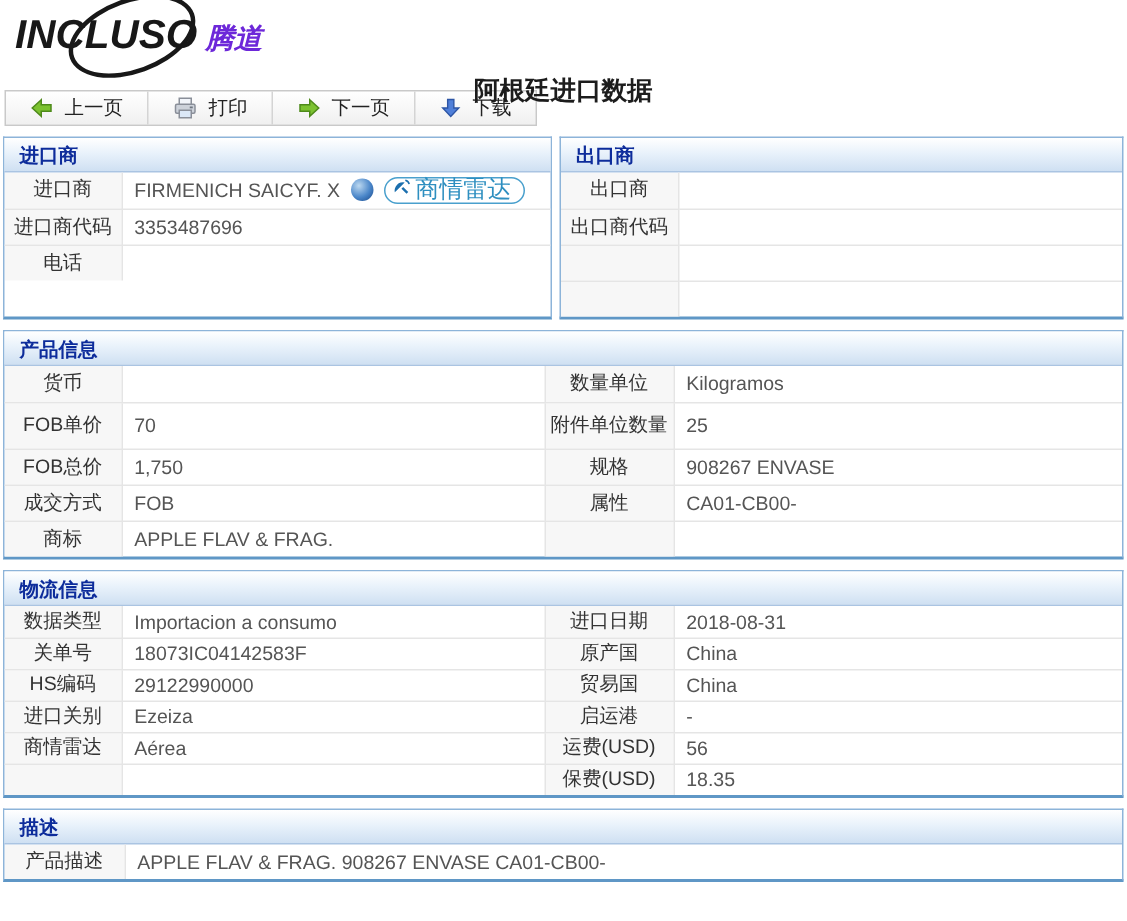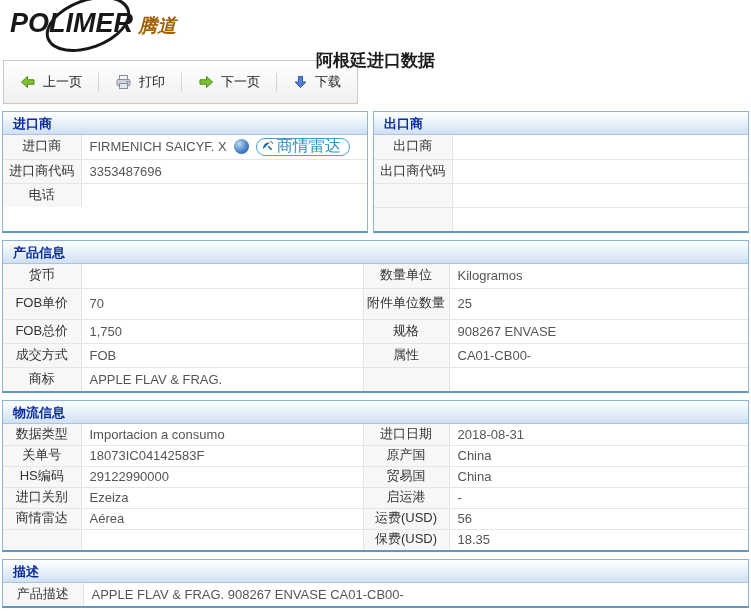--- a/index.html
+++ b/index.html
@@ -4,31 +4,31 @@
 <style>
   * { box-sizing: border-box; margin: 0; padding: 0; }
   html, body { width: 751px; height: 614px; background: #fff; overflow: hidden;
     font-family: "Liberation Sans", "DejaVu Sans", sans-serif; font-size: 12px; }
 
   
   .top { position: relative; height: 56px; }
   .logo { position: absolute; left: 10px; top: 8px; width: 190px; height: 44px; }
   .logo-main { font-style: italic; font-weight: bold; font-size: 27px; letter-spacing: 0px;
     color: #181818; position: relative; z-index: 2; }
-  .logo-cn { font-style: italic; font-size: 19px; font-weight: bold; color: #a16207;
+  .logo-cn { font-style: italic; font-size: 19px; font-weight: bold; color: #6d28d9;
     position: relative; z-index: 2; margin-left: 2px; }
   .logo-ellipse { position: absolute; left: 34px; top: -9px; width: 88px; height: 50px;
     border: 3px solid #181818; border-radius: 50%; transform: rotate(-20deg); z-index: 1;
     pointer-events: none; }
   .page-title { position: absolute; left: 0; right: 0; top: 12px; text-align: center;
     font-size: 17px; font-weight: bold; color: #1c1c1c; margin-top: 37px; }
 
   
   .toolbar { margin: 4px 0 7px 3px; display: inline-flex; border: 1px solid #c9c9c9;
-    background: linear-gradient(to bottom, #ffffff, #f0f0f0); height: 44px; align-items: center; }
+    background: linear-gradient(to bottom, #ffffff, #f0f0f0); height: 24px; }
   .tb-btn { display: flex; align-items: center; gap: 7px; padding: 0 16px;
     border-right: 1px solid #d4d4d4; cursor: pointer; font-size: 13px; color: #222; }
   .tb-btn:last-child { border-right: none; }
   .tb-btn svg { display: block; }
 
   
   .content { padding: 0 2px; }
   .row2 { display: flex; gap: 5px; }
   .panel { border: 1px solid #8db4d9; border-bottom: 2px solid #5f97c6; background: #fff;
     margin-bottom: 7px; }
@@ -54,21 +54,21 @@
   .badge { display: inline-flex; align-items: center; gap: 3px; height: 18px;
     border: 1px solid #4aa0cd; border-radius: 10px; padding: 0 8px 0 5px;
     color: #2e8fc0; font-size: 16px; background: #fff; cursor: pointer; flex: 0 0 auto; }
 </style>
 </head>
 <body>
 
 <div class="top">
   <div class="logo">
     <span class="logo-ellipse"></span>
-    <span class="logo-main">POLIMER</span>
+    <span class="logo-main">INCLUSO</span>
     <span class="logo-cn">腾道</span>
   </div>
   <div class="page-title">阿根廷进口数据</div>
 </div>
 
 <div style="padding-left:0px;">
 <div class="toolbar">
   <div class="tb-btn">
     <span>
       <svg width="16" height="16" viewBox="0 0 16 16">

